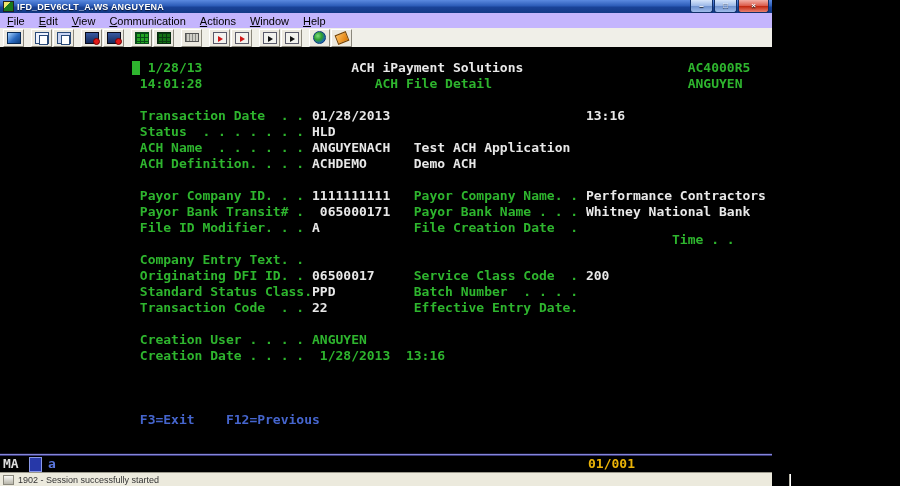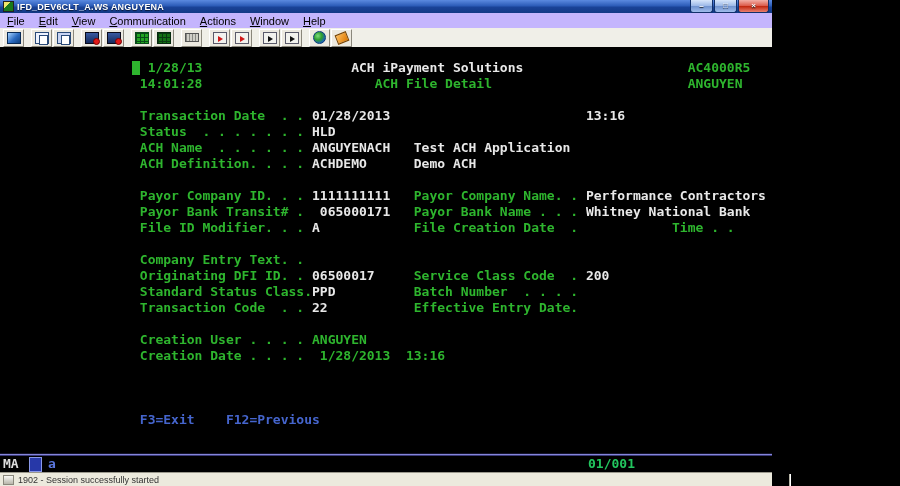--- a/index.html
+++ b/index.html
@@ -71,21 +71,21 @@
 
   
   .oia-sep{position:absolute;top:453px;left:0;right:0;height:3px;
     background:linear-gradient(#14142a 0 33%,#8585da 33% 66%,#3a3a7a 66% 100%);}
   .oia{position:absolute;top:456px;left:0;right:0;height:16px;background:#000;
     font:bold 13px/16px "DejaVu Sans Mono",monospace;}
   .oia-ma{position:absolute;left:3px;top:0;color:#dcdcdc;}
   .oia-block{position:absolute;left:29px;top:1px;width:11px;height:13px;
     background:#2738a8;border:1px solid #8a98e8;}
   .oia-a{position:absolute;left:48px;top:0;color:#5a76dd;}
-  .oia-pos{position:absolute;left:588px;top:0;color:#22c55e;}
+  .oia-pos{position:absolute;left:588px;top:0;color:#eab308;}
 
   
   .statusbar{position:absolute;top:472px;left:0;right:0;height:14px;background:#eceadd;
     border-top:1px solid #9a988c;display:flex;align-items:center;
     font-size:9px;color:#333;}
   .status-icon{width:9px;height:8px;margin:0 4px 0 3px;border:1px solid #8a887c;
     background:linear-gradient(#f8f8f4,#b8b6aa);}
   .status-text{white-space:nowrap;}
   .status-div{position:absolute;left:789px;top:1px;bottom:1px;width:1px;background:#b6b4a6;
     box-shadow:1px 0 0 #fff;}
@@ -213,21 +213,21 @@
       <div class="trow" style="top: 157px;">
         <span class="tseg k-g" style="left: 1ch;">Payor Bank Transit# .</span>
         <span class="tseg k-w" style="left: 24ch;">065000171</span>
         <span class="tseg k-g" style="left: 36ch;">Payor Bank Name . . .</span>
         <span class="tseg k-w" style="left: 58ch;">Whitney National Bank</span>
       </div>
       <div class="trow" style="top: 173px;">
         <span class="tseg k-g" style="left: 1ch;">File ID Modifier. . .</span>
         <span class="tseg k-w" style="left: 23ch;">A</span>
         <span class="tseg k-g" style="left: 36ch;">File Creation Date  .</span>
-        <span class="tseg k-g" style="left: 69ch;">Time . .</span>
+        <span class="tseg k-g" style="left: 69ch; margin-top: 12px;">Time . .</span>
       </div>
       <div class="trow" style="top: 205px;">
         <span class="tseg k-g" style="left: 1ch;">Company Entry Text. .</span>
       </div>
       <div class="trow" style="top: 221px;">
         <span class="tseg k-g" style="left: 1ch;">Originating DFI ID. .</span>
         <span class="tseg k-w" style="left: 23ch;">06500017</span>
         <span class="tseg k-g" style="left: 36ch;">Service Class Code  .</span>
         <span class="tseg k-w" style="left: 58ch; text-align: right;">200</span>
       </div>

